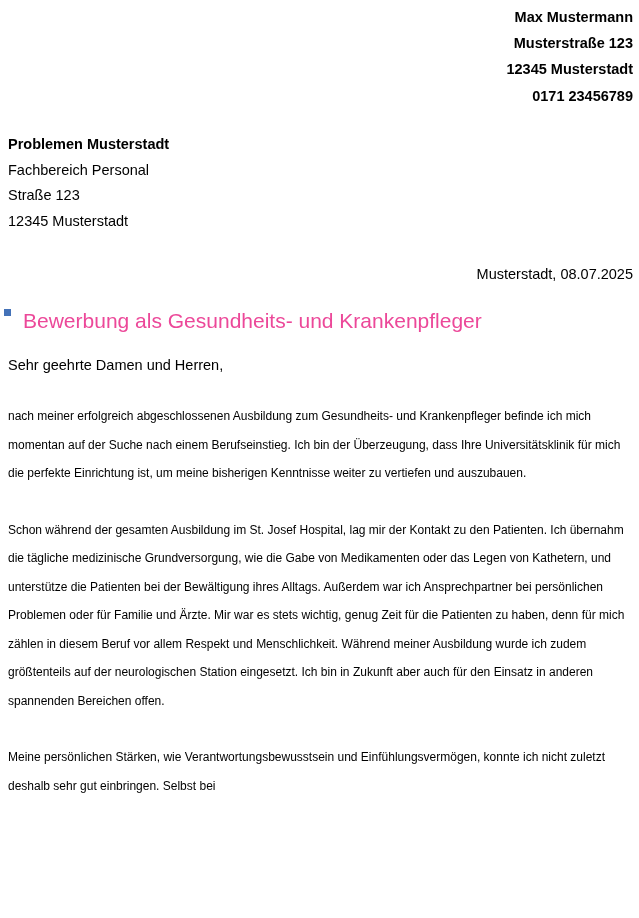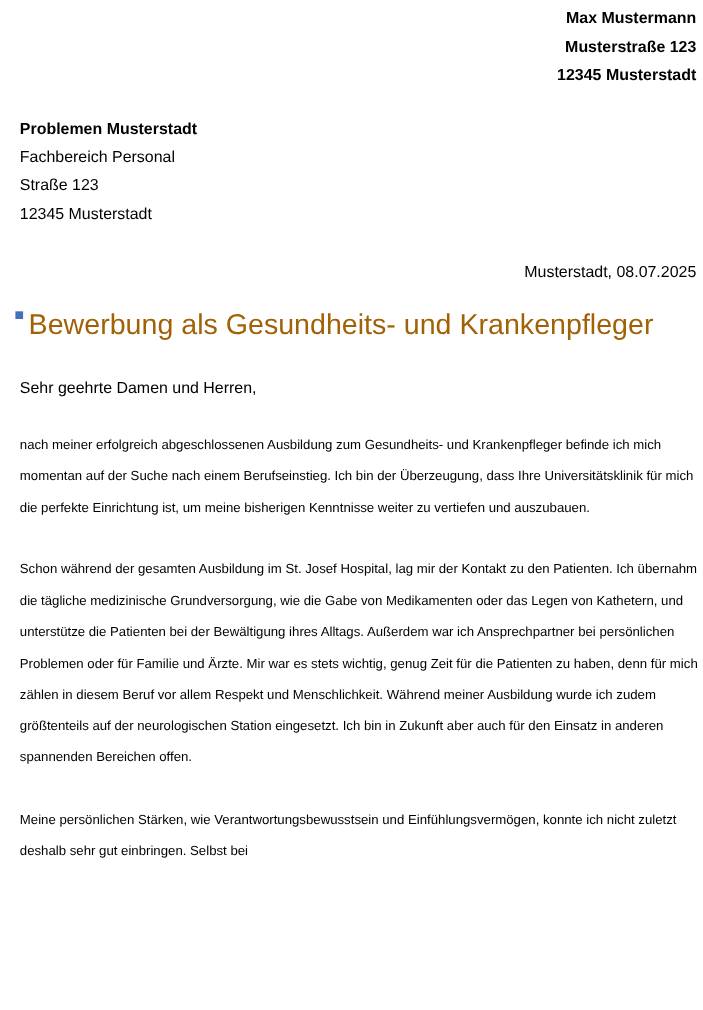--- a/index.html
+++ b/index.html
@@ -14,21 +14,21 @@
     font-family: "Liberation Sans", sans-serif;
     color: #000000;
     -webkit-font-smoothing: antialiased;
   }
 
   .page {
     position: relative;
     width: 639px;
     height: 918px;
     box-sizing: border-box;
-    padding: 0 4px 0 18px;
+    padding: 0 4px 0 8px;
   }
 
   
   .sender {
     text-align: right;
     padding-top: 4px;
     padding-right: 2px;
   }
   .sender-line {
     font-size: 14.5px;
@@ -72,32 +72,32 @@
   }
   .subject-marker {
     position: absolute;
     left: -4px;
     top: 1px;
     width: 7px;
     height: 7px;
     background: #4472b8;
   }
   .subject {
-    font-size: 26px;
+    font-size: 21px;
     line-height: 26px;
-    color: #a16207;
+    color: #ec4899;
     font-weight: normal;
-    margin: 4px;
+    margin: 11px;
     padding-left: 4px;
     white-space: nowrap;
   }
 
   
   .body-block {
-    margin-top: 34px;
+    margin-top: 20px;
   }
   .salutation {
     font-size: 14.5px;
     line-height: 22px;
   }
   .para {
     font-size: 12px;
     line-height: 28.5px;
     margin-top: 28px;
     text-align: left;
@@ -108,20 +108,21 @@
 </style>
 </head>
 <body>
 
 <div class="page">
 
   <div class="sender">
     <div class="sender-line name">Max Mustermann</div>
     <div class="sender-line">Musterstraße 123</div>
     <div class="sender-line">12345 Musterstadt</div>
+    <div class="sender-line">0171 23456789</div>
   </div>
 
   <div class="recipient">
     <div class="recipient-line org">Problemen Musterstadt</div>
     <div class="recipient-line">Fachbereich Personal</div>
     <div class="recipient-line">Straße 123</div>
     <div class="recipient-line">12345 Musterstadt</div>
   </div>
 
   <div class="dateline">Musterstadt, 08.07.2025</div>

